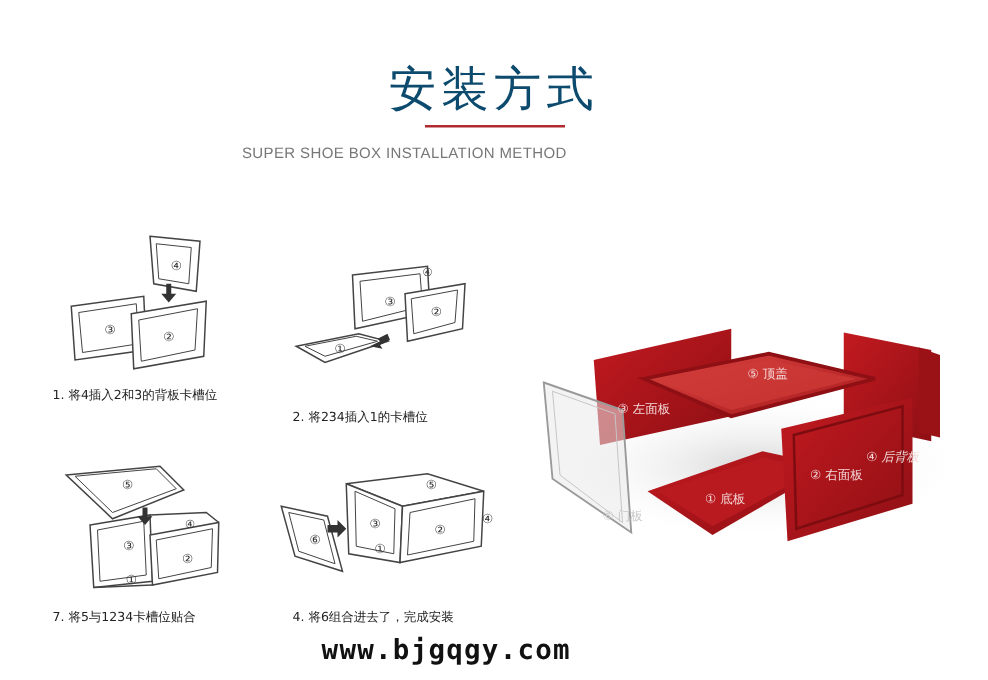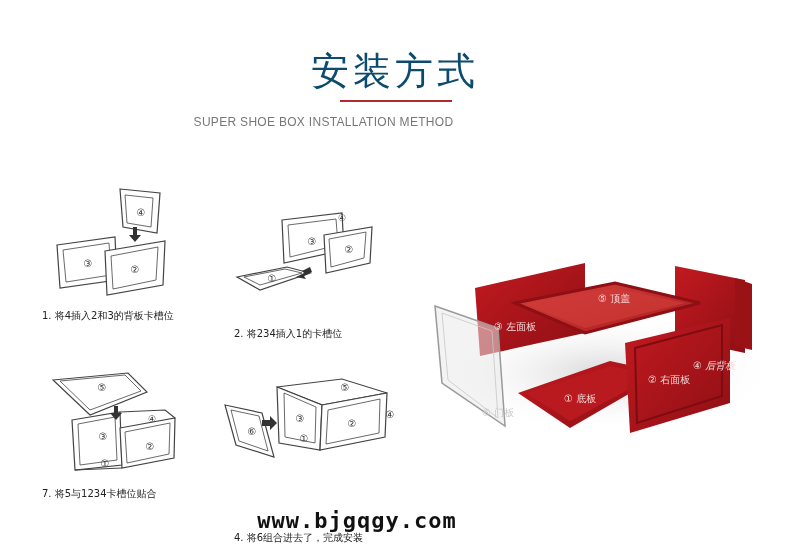--- a/index.html
+++ b/index.html
@@ -99,21 +99,21 @@
     </g>
     <path d="M40 45 L48 45 L48 41 L55 48 L48 55 L48 51 L40 51 Z" fill="#333"></path>
     <text x="123" y="16" font-size="10" text-anchor="middle" fill="#333">⑤</text>
     <text x="168" y="43" font-size="10" text-anchor="middle" fill="#333">④</text>
     <text x="78" y="47" font-size="10" text-anchor="middle" fill="#333">③</text>
     <text x="130" y="52" font-size="10" text-anchor="middle" fill="#333">②</text>
     <text x="82" y="67" font-size="10" text-anchor="middle" fill="#333">①</text>
     <text x="30" y="60" font-size="10" text-anchor="middle" fill="#333">⑥</text>
   </svg>
 </div>
-<div class="step-caption" style="left:234px;top:487px;margin-top:44px;">4. 将6组合进去了，完成安装</div>
+<div class="step-caption" style="left:234px;top:487px;">4. 将6组合进去了，完成安装</div>
 
 <div class="photo">
   <svg width="350" height="185" viewBox="0 0 350 185">
     <defs>
       <linearGradient id="redg" x1="0" y1="0" x2="1" y2="1">
         <stop offset="0" stop-color="#c21a20"></stop>
           <stop offset="1" stop-color="#8e0f14"></stop>
       </linearGradient>
       <linearGradient id="topg" x1="0" y1="0" x2="1" y2="1">
         <stop offset="0" stop-color="#d9443f"></stop>

